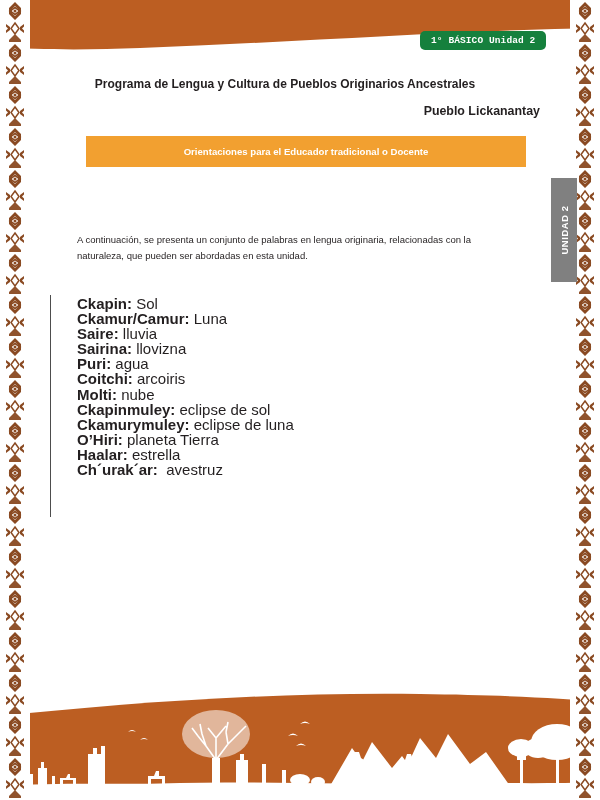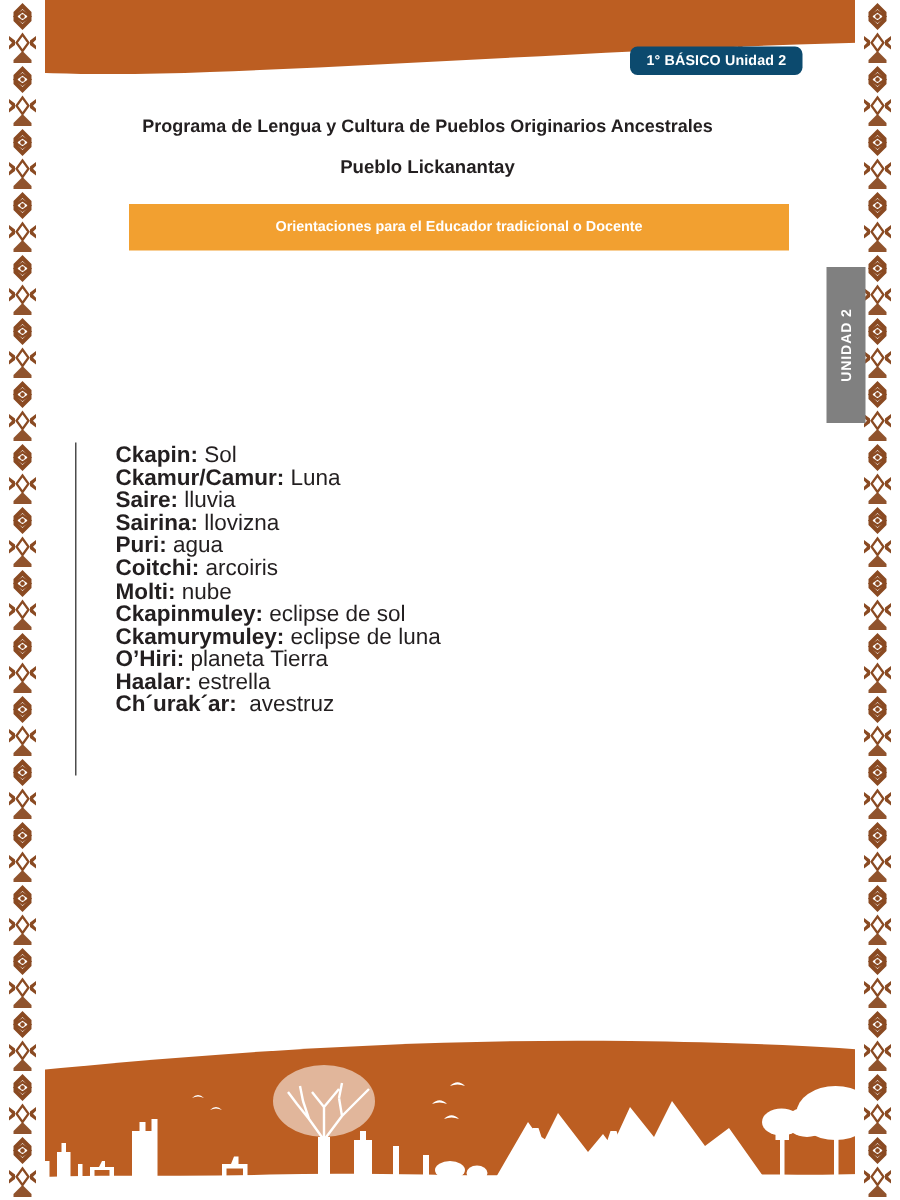--- a/index.html
+++ b/index.html
@@ -38,29 +38,30 @@
     z-index: 1;
   }
 
   
   .unit-badge {
     position: absolute;
     top: 31px;
     left: 420px;
     height: 19px;
     padding: 0 11px;
-    background: #0c4a6e;
+    background: #15803d;
     border-radius: 5px;
     color: #ffffff;
     font-size: 9.5px;
     font-weight: bold;
     line-height: 19px;
     white-space: nowrap;
     z-index: 4;
     letter-spacing: 0.1px;
+    font-family: Liberation Mono, monospace;
   }
 
   
   .content {
     position: absolute;
     top: 0; left: 30px;
     width: 540px;
     height: 800px;
     z-index: 2;
   }
@@ -73,21 +74,21 @@
     text-align: center;
     font-size: 12px;
     font-weight: bold;
     color: #231f20;
   }
   .doc-subtitle {
     position: absolute;
     top: 104px;
     left: 0;
     width: 510px;
-    text-align: center;
+    text-align: right;
     font-size: 12.4px;
     font-weight: bold;
     color: #231f20;
   }
 
   .orange-banner {
     position: absolute;
     top: 136px;
     left: 56px;
     width: 440px;
@@ -218,20 +219,21 @@
     <rect x="0" y="0" width="30" height="800" fill="url(#motifL)"></rect>
   </svg>
 
   <div class="content">
     <div class="doc-title">Programa de Lengua y Cultura de Pueblos Originarios Ancestrales</div>
     <div class="doc-subtitle">Pueblo Lickanantay</div>
 
     <div class="orange-banner">Orientaciones para el Educador tradicional o Docente</div>
 
 
+    <div class="intro-text">A continuación, se presenta un conjunto de palabras en lengua originaria, relacionadas con la naturaleza, que pueden ser abordadas en esta unidad.</div>
 
     <div class="vocab-rule"></div>
 
     <ul class="vocab-list" id="vocab-list">
         <li><span class="vocab-term">Ckapin:</span><span class="vocab-gloss"> Sol</span></li>
         <li><span class="vocab-term">Ckamur/Camur:</span><span class="vocab-gloss"> Luna</span></li>
         <li><span class="vocab-term">Saire:</span><span class="vocab-gloss"> lluvia</span></li>
         <li><span class="vocab-term">Sairina:</span><span class="vocab-gloss"> llovizna</span></li>
         <li><span class="vocab-term">Puri:</span><span class="vocab-gloss"> agua</span></li>
         <li><span class="vocab-term">Coitchi:</span><span class="vocab-gloss"> arcoiris</span></li>

